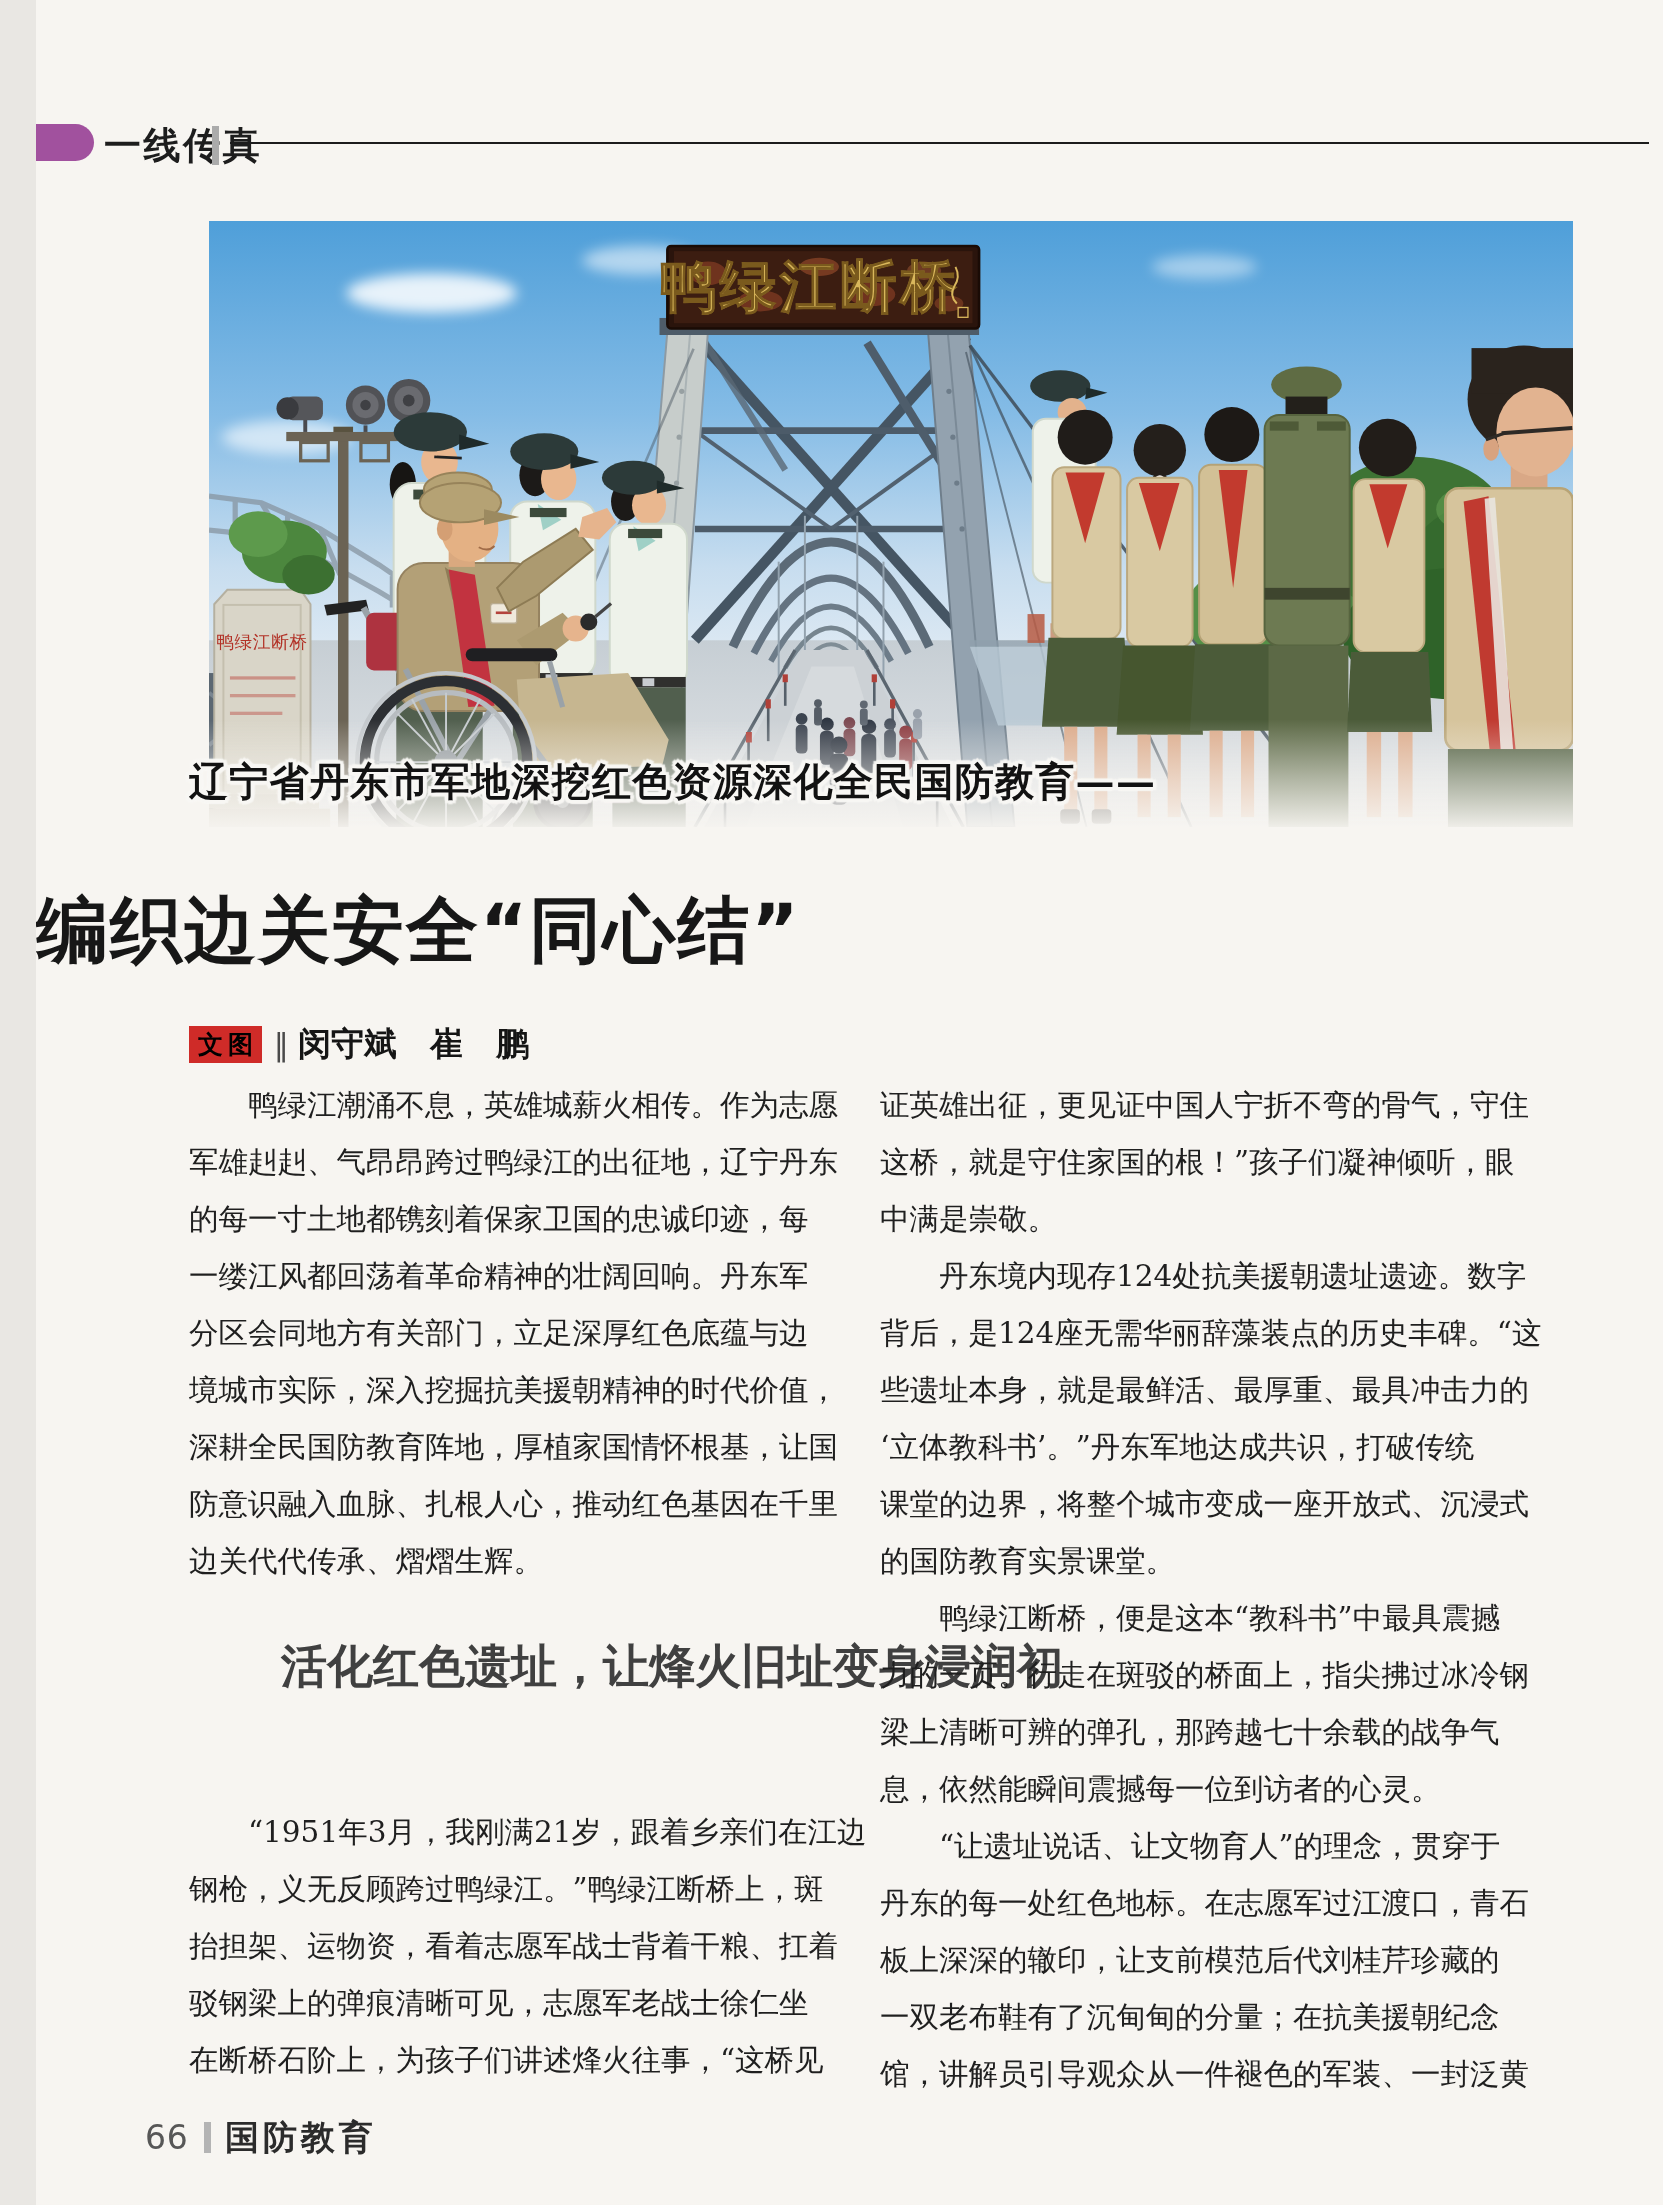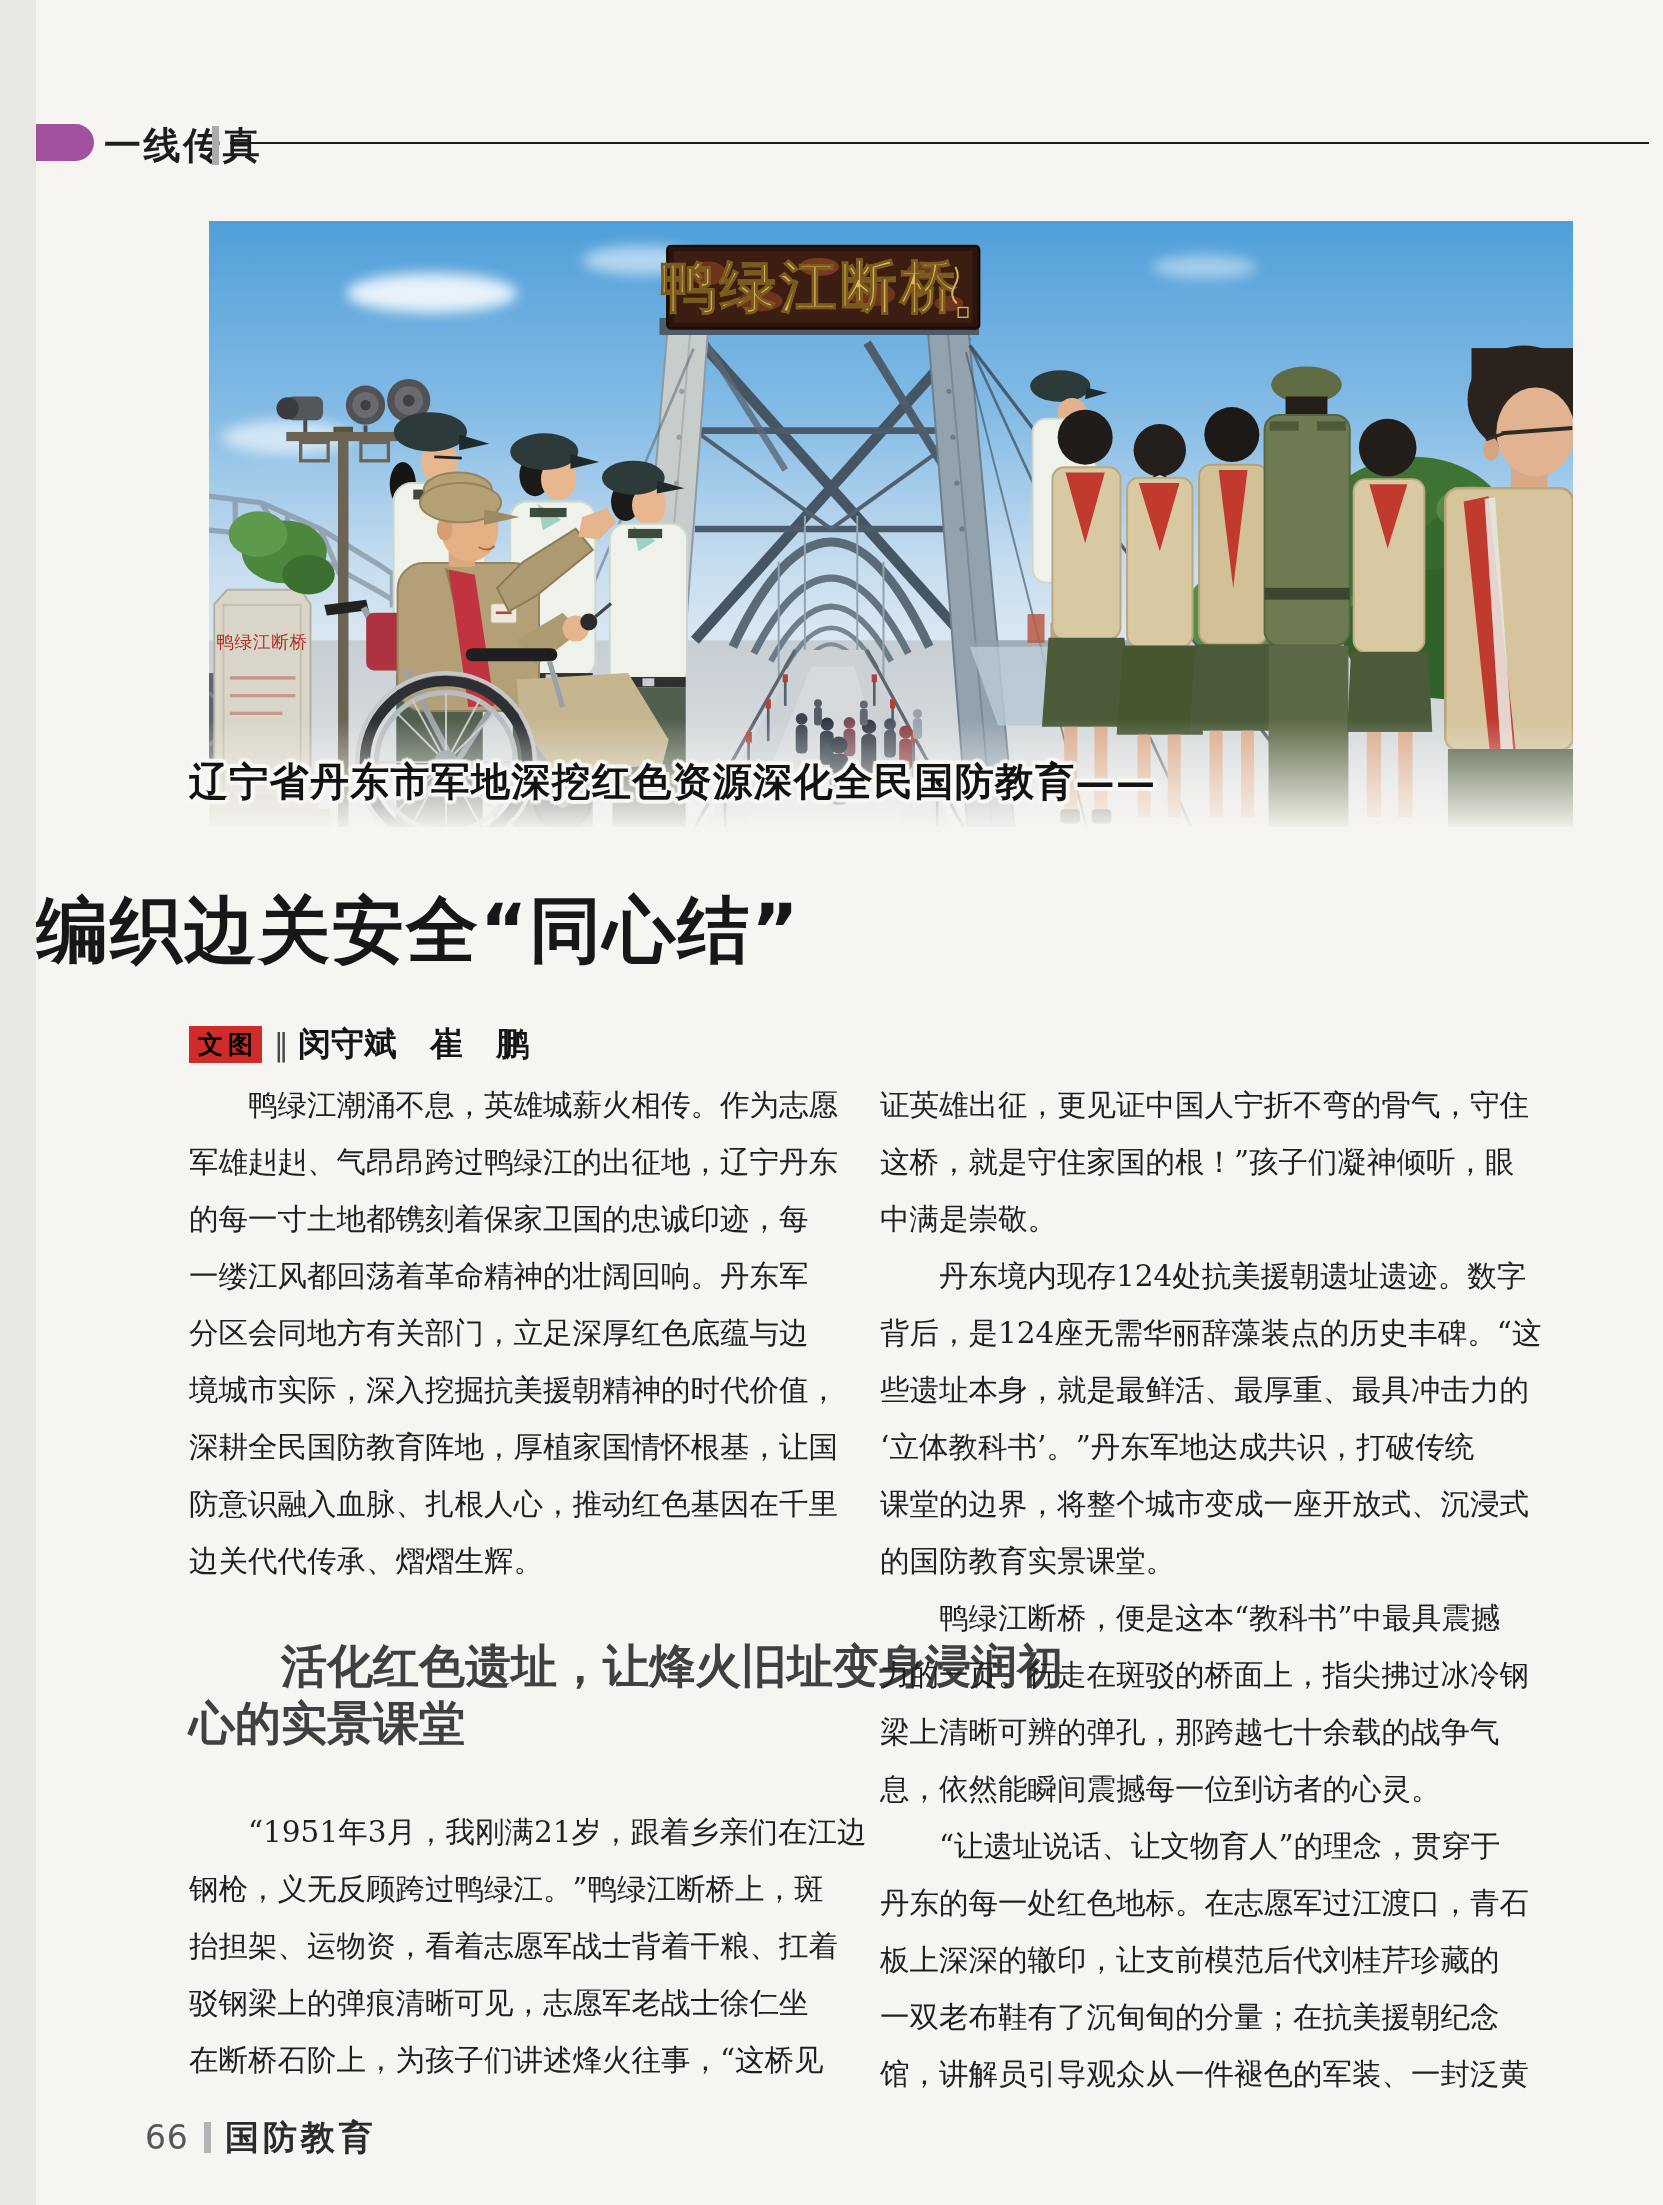--- a/index.html
+++ b/index.html
@@ -454,21 +454,20 @@
       <div class="bodyline">的每一寸土地都镌刻着保家卫国的忠诚印迹，每</div>
       <div class="bodyline">一缕江风都回荡着革命精神的壮阔回响。丹东军</div>
       <div class="bodyline">分区会同地方有关部门，立足深厚红色底蕴与边</div>
       <div class="bodyline">境城市实际，深入挖掘抗美援朝精神的时代价值，</div>
       <div class="bodyline">深耕全民国防教育阵地，厚植家国情怀根基，让国</div>
       <div class="bodyline">防意识融入血脉、扎根人心，推动红色基因在千里</div>
       <div class="bodyline">边关代代传承、熠熠生辉。</div>
     </div>
   <div class="col" style="left:153px;top:1638px;width:675px;">
       <div class="subheadline">　　活化红色遗址，让烽火旧址变身浸润初</div>
-      <div class="subheadline">心的实景课堂</div>
     </div>
   <div class="col" style="left:153px;top:1804px;width:675px;">
       <div class="bodyline">　　“1951年3月，我刚满21岁，跟着乡亲们在江边</div>
       <div class="bodyline">钢枪，义无反顾跨过鸭绿江。”鸭绿江断桥上，斑</div>
       <div class="bodyline">抬担架、运物资，看着志愿军战士背着干粮、扛着</div>
       <div class="bodyline">驳钢梁上的弹痕清晰可见，志愿军老战士徐仁坐</div>
       <div class="bodyline">在断桥石阶上，为孩子们讲述烽火往事，“这桥见</div>
     </div>
   <div class="col" style="left:844px;top:1077px;width:681px;">
       <div class="bodyline">证英雄出征，更见证中国人宁折不弯的骨气，守住</div>

